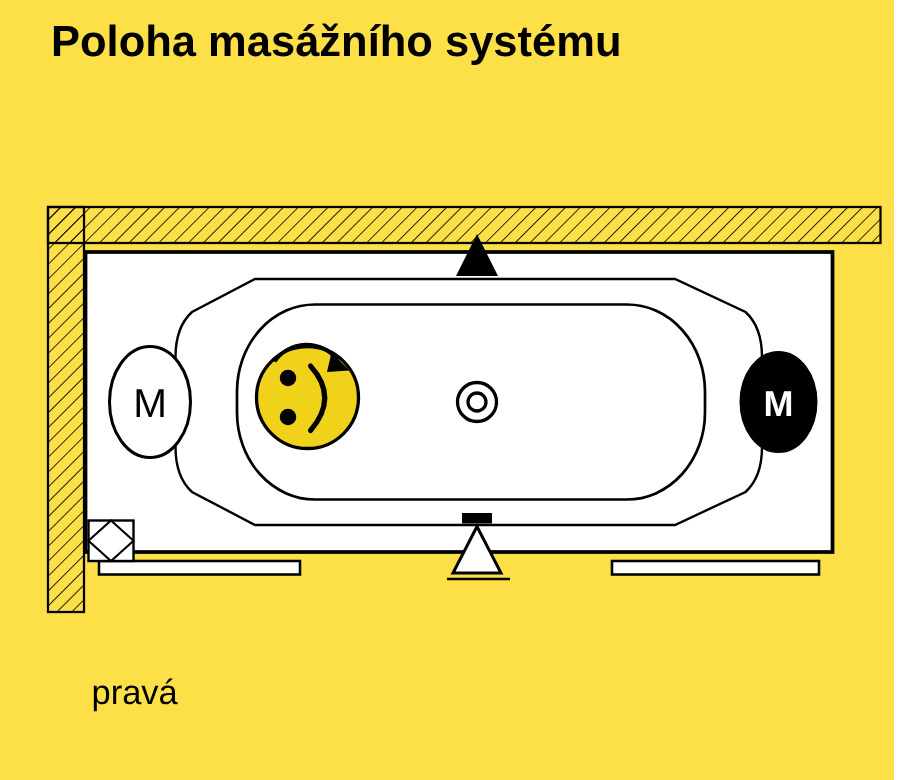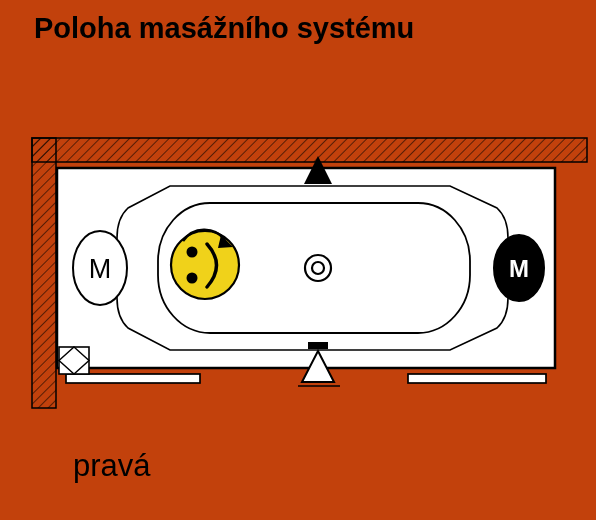--- a/index.html
+++ b/index.html
@@ -8,37 +8,37 @@
     width: 600px;
     height: 520px;
     background: #ffffff;
     font-family: "Liberation Sans", sans-serif;
     overflow: hidden;
   }
   .page {
     position: relative;
     width: 596px;
     height: 520px;
-    background: #c2410c;
+    background: #fde047;
   }
   .title {
     position: absolute;
     left: 34px;
     top: 12px;
     font-size: 29px;
     font-weight: bold;
     color: #000000;
     letter-spacing: 0px;
     white-space: nowrap;
   }
   .caption {
     position: absolute;
-    left: 73px;
+    left: 61px;
     top: 448px;
-    font-size: 31px;
+    font-size: 23px;
     font-weight: 400;
     color: #000000;
     white-space: nowrap;
   }
   svg.diagram {
     position: absolute;
     left: 0;
     top: 0;
   }
   text.m-label {

